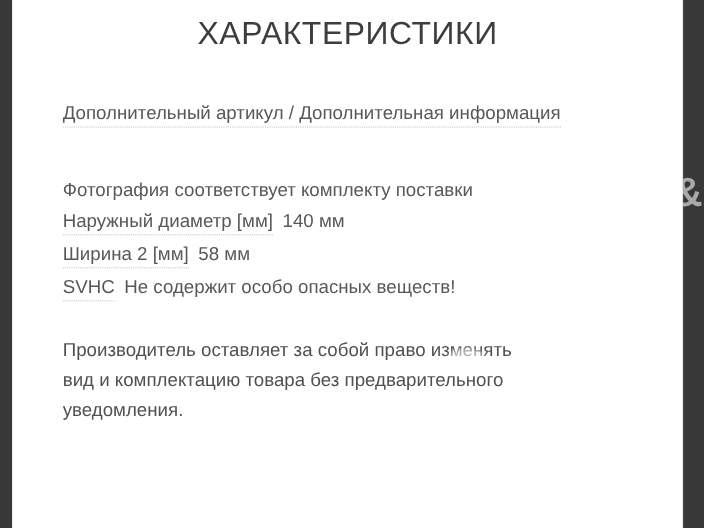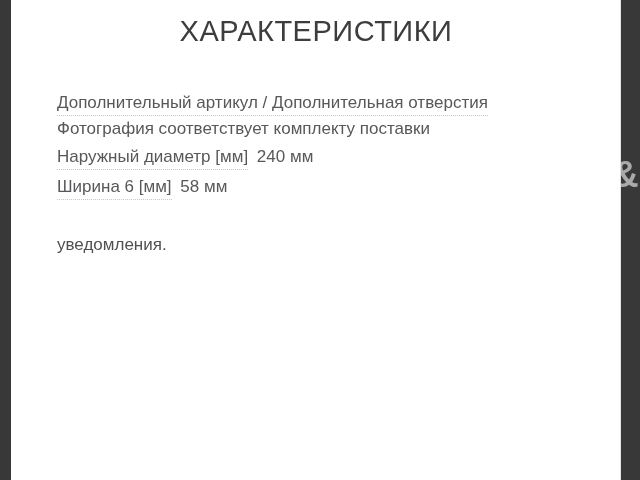--- a/index.html
+++ b/index.html
@@ -67,20 +67,21 @@
     color: #58585a;
     margin-bottom: 4px;
   }
   .spec-label {
     display: inline-block;
     border-bottom: 1px dotted #c7c7c7;
     padding-bottom: 0px;
   }
   .spec-value {
     margin-left: 4px;
+    margin-top: 44px;
   }
   .spec-row.stacked {
     margin-bottom: 3px;
   }
   .spec-row.stacked .spec-value {
     display: block;
     margin-left: 0;
   }
   .disclaimer {
     margin-top: 31px;
@@ -104,33 +105,39 @@
 <body>
 
 <div class="letterbox letterbox-left"></div>
 
 <div class="title-band">
   <h1 class="page-title">ХАРАКТЕРИСТИКИ</h1>
 </div>
 
 <div class="content">
   <div class="spec-row stacked">
-    <span class="spec-label">Дополнительный артикул / Дополнительная отверстия</span>
+    <span class="spec-label">Дополнительный артикул / Дополнительная информация</span>
     <span class="spec-value">Фотография соответствует комплекту поставки</span>
   </div>
   <div class="spec-row">
     <span class="spec-label">Наружный диаметр [мм]</span>
-    <span class="spec-value">240 мм</span>
+    <span class="spec-value">140 мм</span>
   </div>
   <div class="spec-row">
-    <span class="spec-label">Ширина 6 [мм]</span>
+    <span class="spec-label">Ширина 2 [мм]</span>
     <span class="spec-value">58 мм</span>
+  </div>
+  <div class="spec-row">
+    <span class="spec-label">SVHC</span>
+    <span class="spec-value">Не содержит особо опасных веществ!</span>
   </div>
 
   <div class="disclaimer">
+    <div>Производитель оставляет за собой право изменять</div>
+    <div>вид и комплектацию товара без предварительного</div>
     <div>уведомления.</div>
   </div>
 </div>
 
 <div class="watermark-fade fade-1"></div>
 <div class="watermark-fade fade-2"></div>
 <div class="watermark-fade fade-3"></div>
 <div class="watermark-fade fade-4"></div>
 
 <div class="letterbox letterbox-right">

